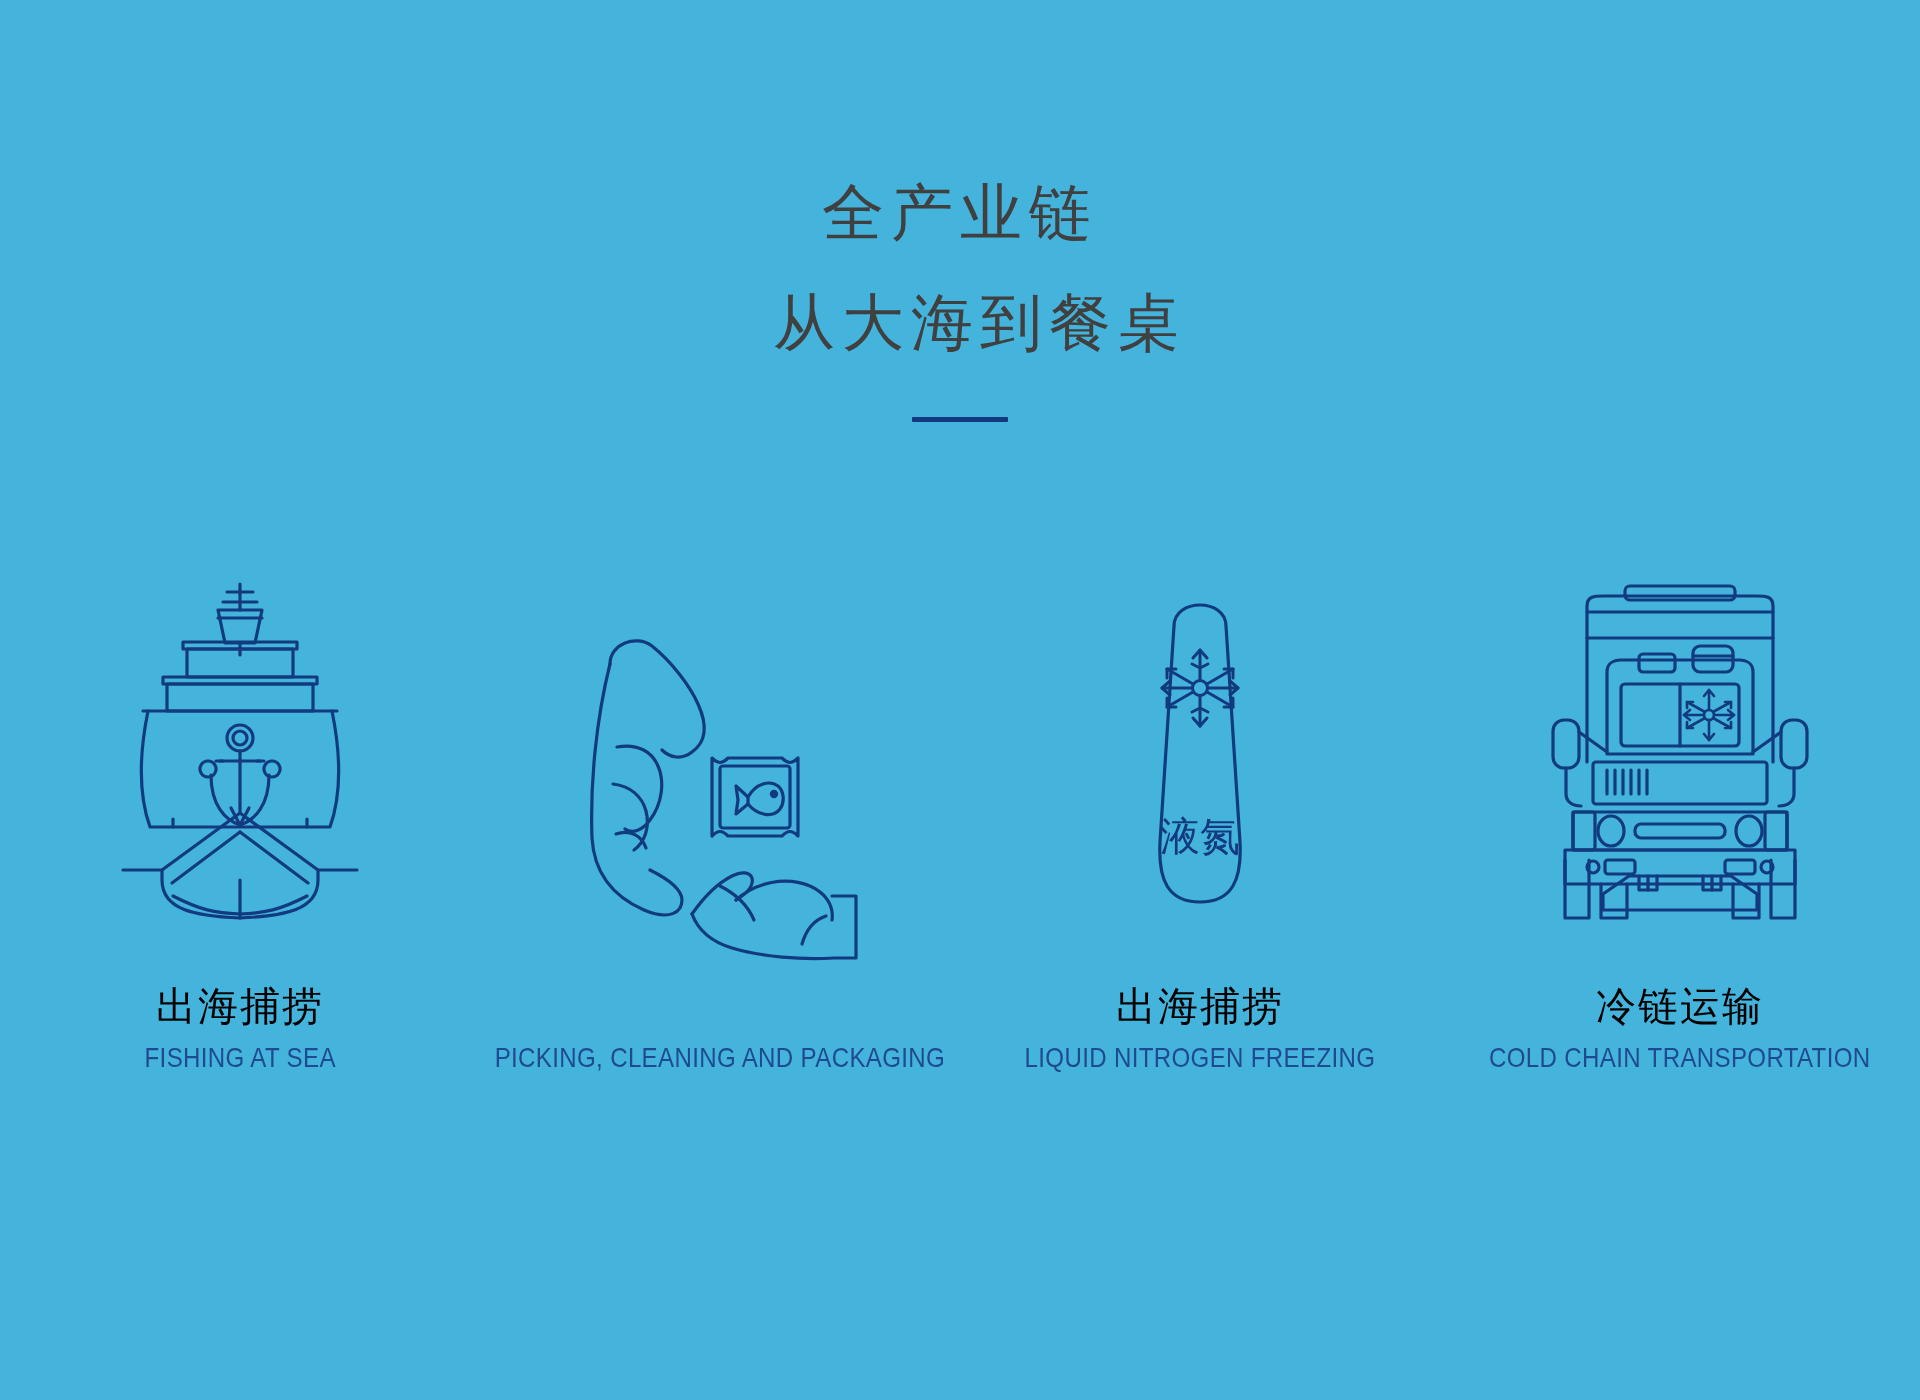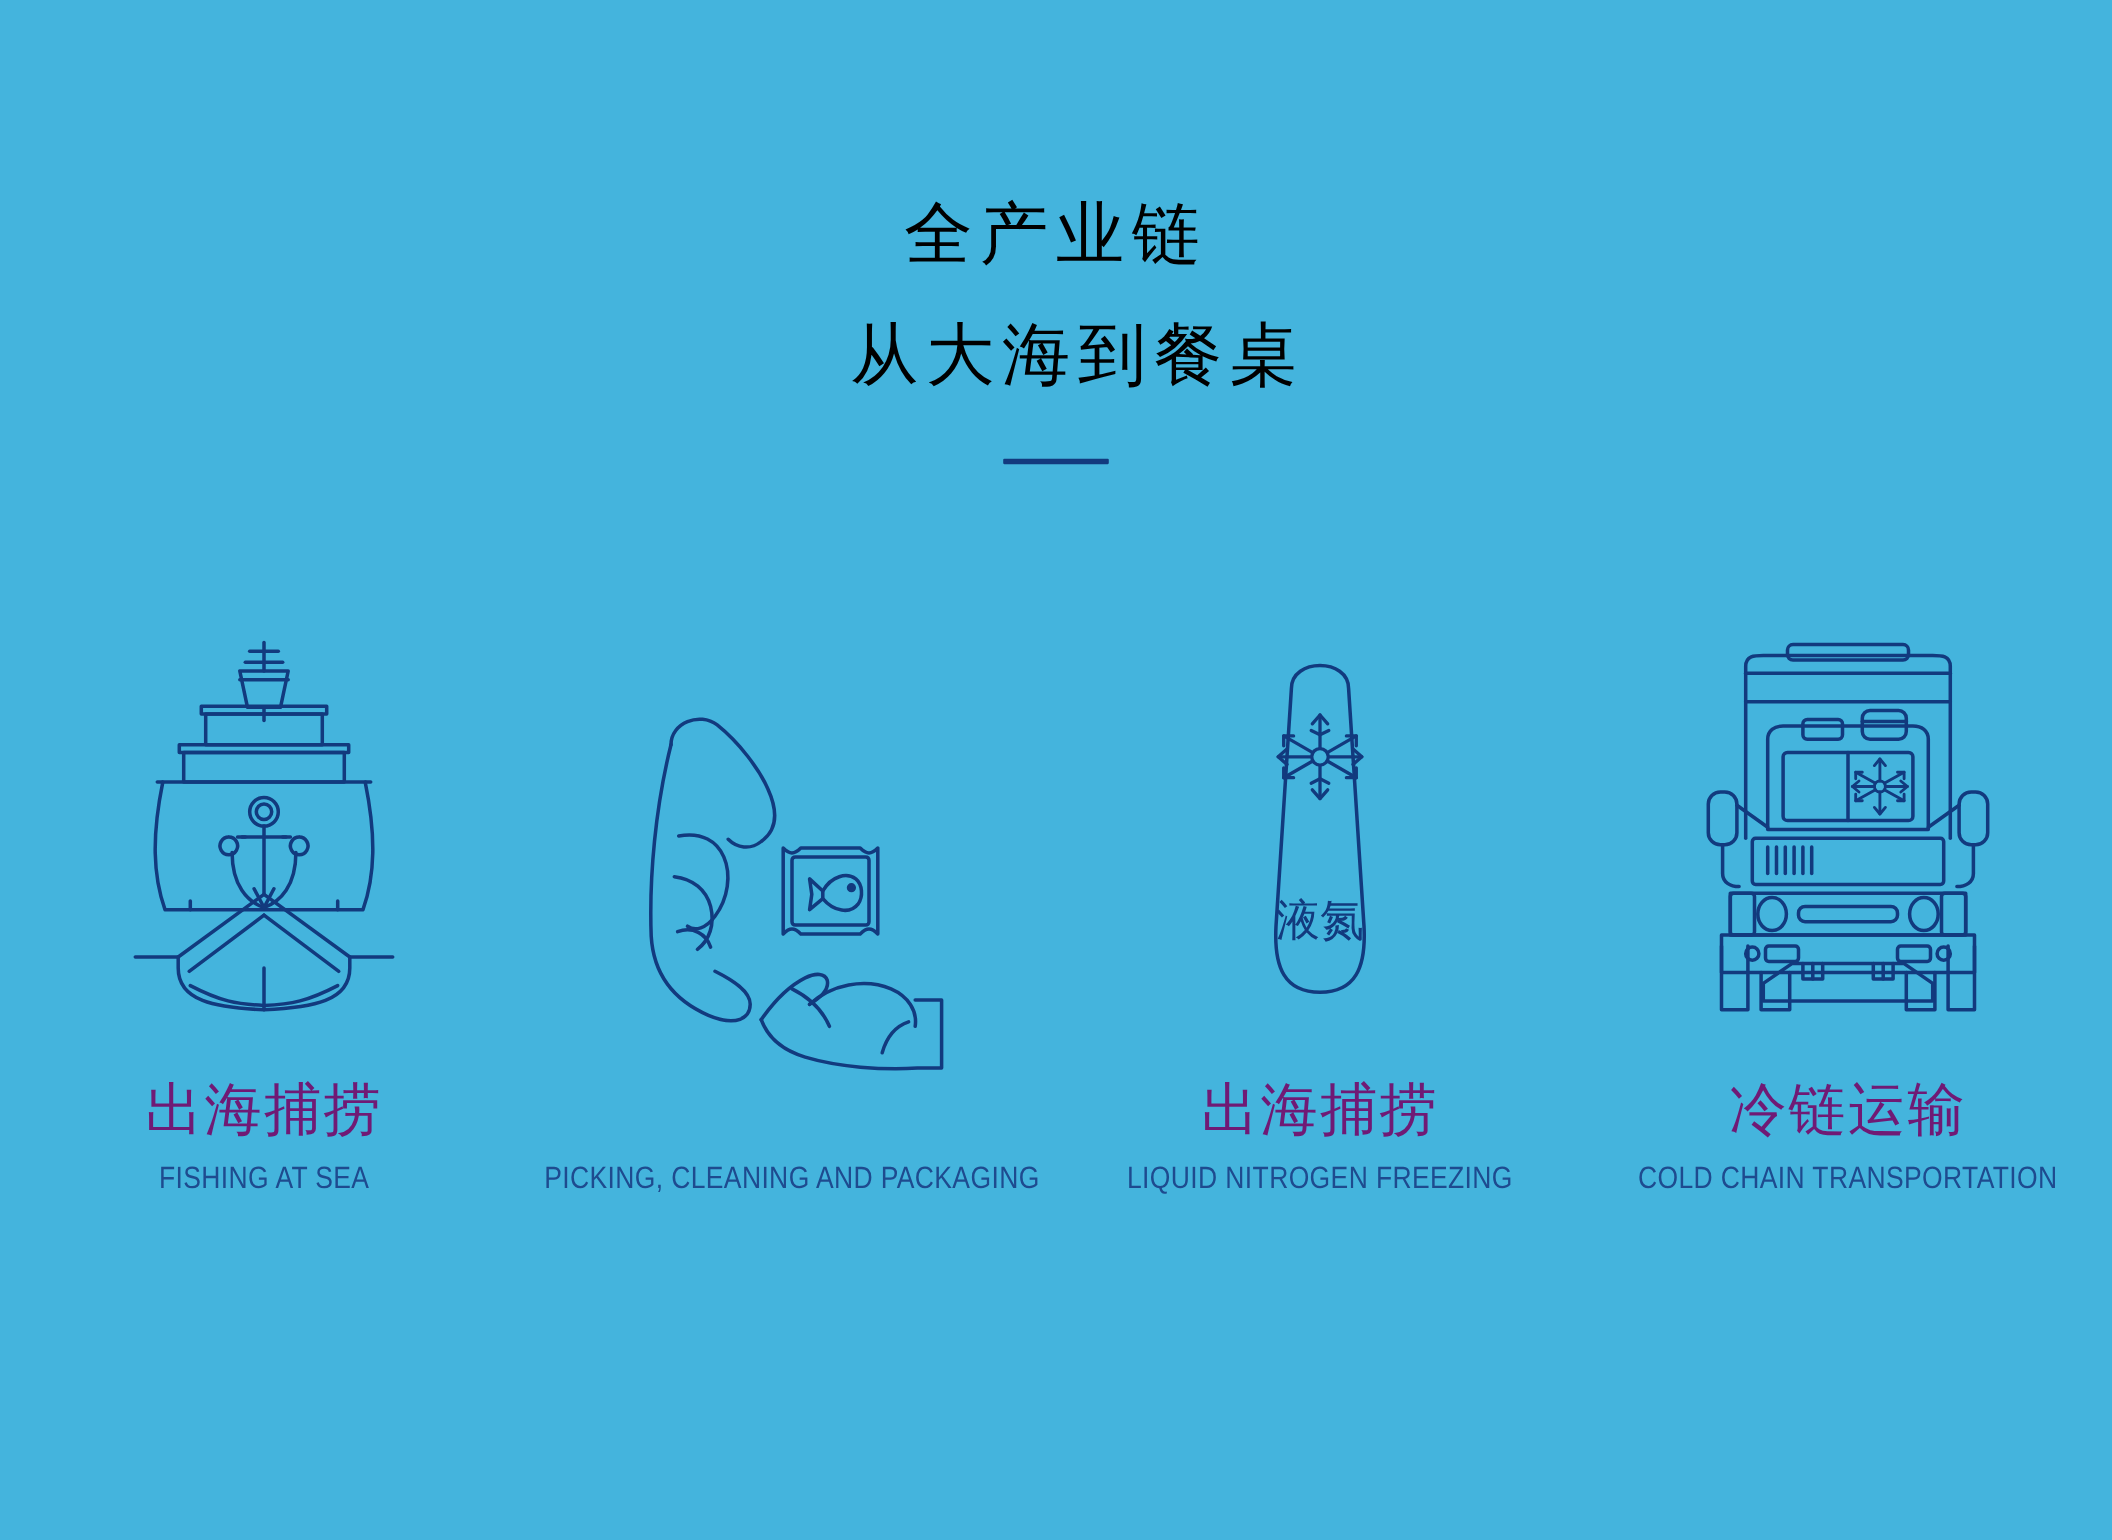--- a/index.html
+++ b/index.html
@@ -25,21 +25,21 @@
   
   .header {
     position: absolute;
     top: 0;
     left: 0;
     width: 1920px;
     text-align: center;
     padding-top: 182px;
   }
   .title-line {
-    color: #000000;
+    color: #404040;
     font-family: "DejaVu Serif", "Liberation Serif", serif;
     font-weight: 400;
     letter-spacing: 7px;
     line-height: 1.0;
   }
   .title-line-1 {
     font-size: 62px;
     margin-bottom: 48px;
   }
   .title-line-2 {
@@ -80,24 +80,24 @@
     justify-content: flex-end;
   }
   .icon-box svg {
     display: block;
   }
   .labels {
     margin-top: 64px;
     text-align: center;
   }
   .label-cn {
-    color: #701a75;
-    font-size: 52px;
+    color: #000000;
+    font-size: 40px;
     letter-spacing: 2px;
-    font-family: Liberation Mono, monospace;
+    font-family: Liberation Sans, sans-serif;
     line-height: 1.1;
     white-space: nowrap;
   }
   .label-en {
     color: #1e4b8f;
     font-size: 28px;
     letter-spacing: 0.4px;
     margin-top: 14px;
     font-family: "Liberation Sans", sans-serif;
     transform: scaleX(0.86);

